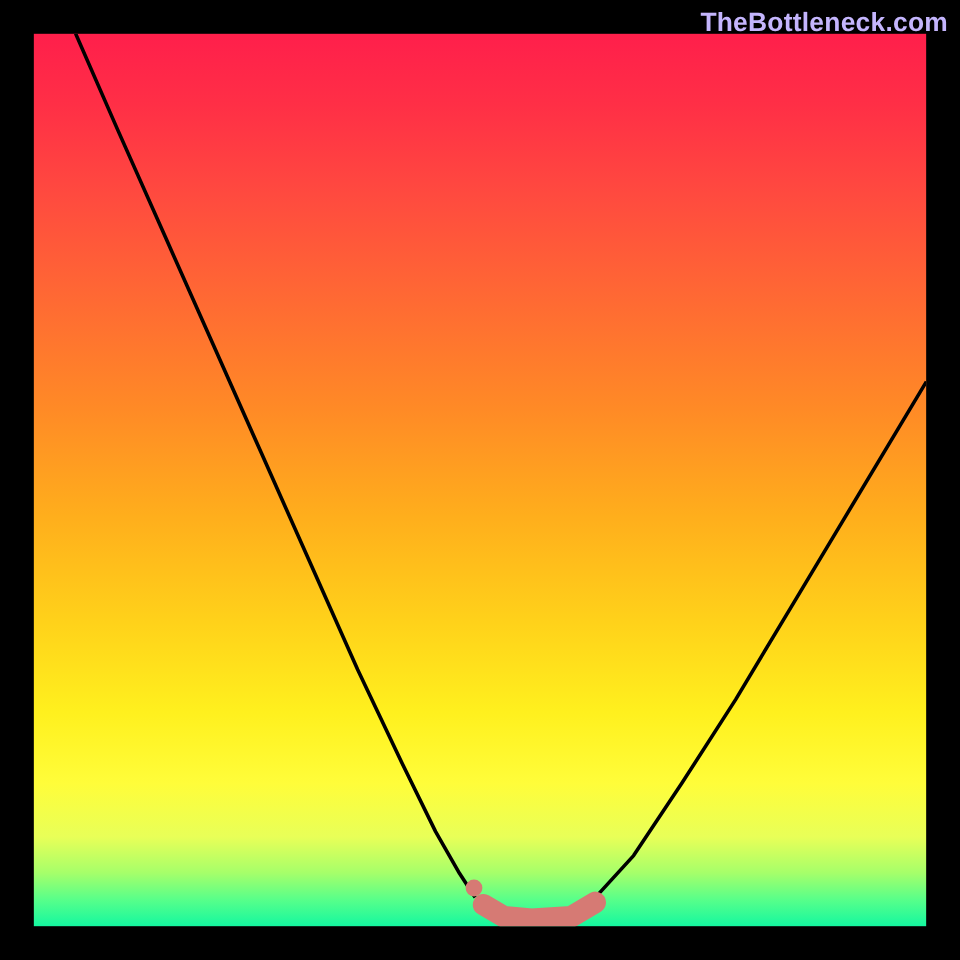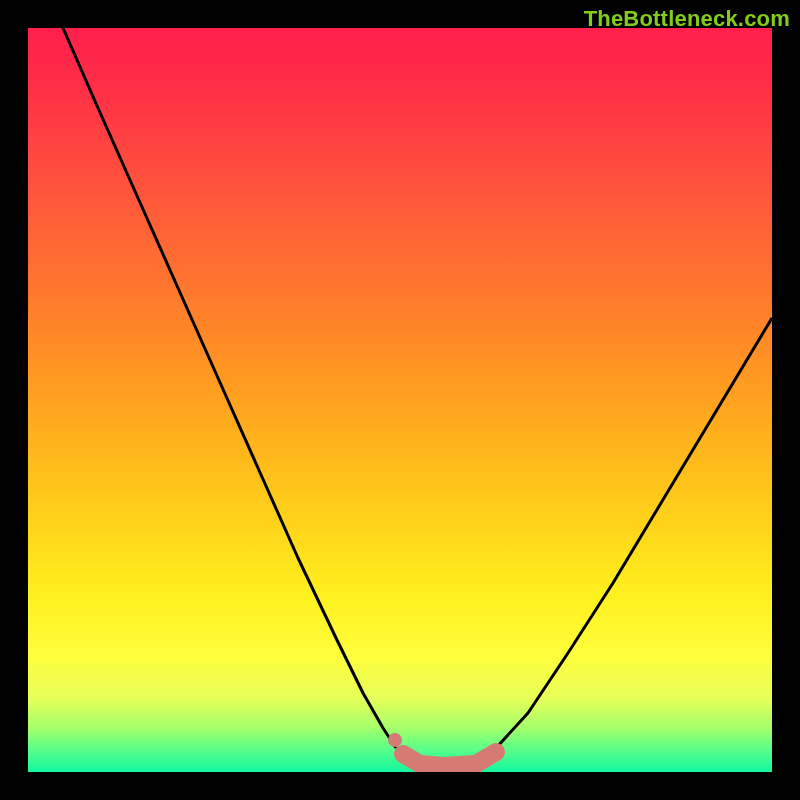--- a/index.html
+++ b/index.html
@@ -45,21 +45,21 @@
       #14f7a0 100%
     );
   }
   .watermark {
     position: absolute;
     top: 6px;
     right: 10px;
     font-family: Arial, Helvetica, sans-serif;
     font-size: 22px;
     font-weight: 600;
-    color: #84cc16;
+    color: #c4b5fd;
     letter-spacing: 0.2px;
     user-select: none;
   }
   svg.curves {
     position: absolute;
     inset: 0;
   }
 </style>
 </head>
 <body>

